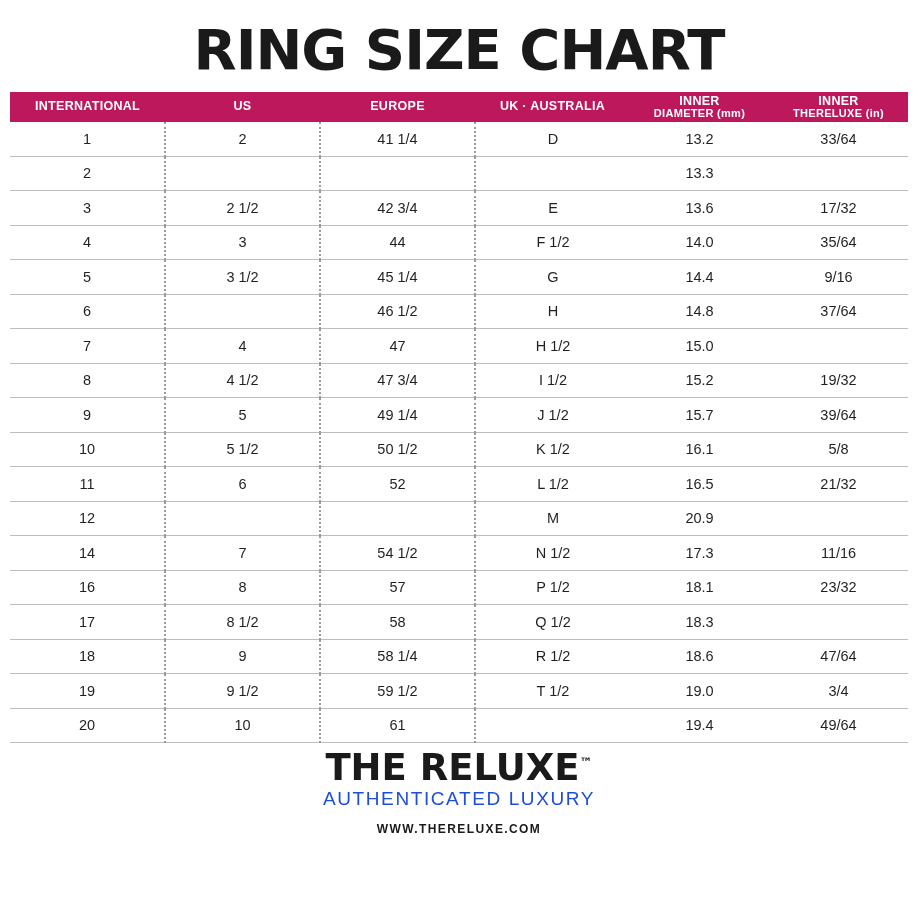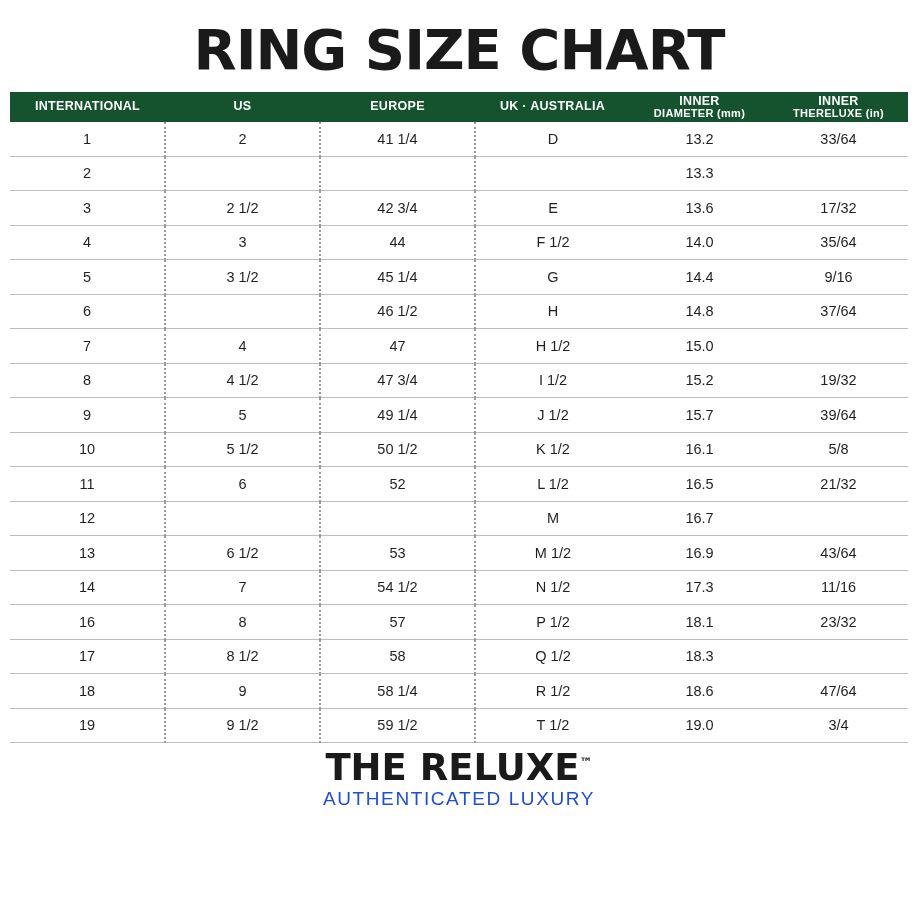--- a/index.html
+++ b/index.html
@@ -32,21 +32,21 @@
     color: #1a1a1a;
     font-family: "DejaVu Sans", sans-serif;
   }
   table.sizechart {
     width: 898px;
     border-collapse: collapse;
     table-layout: fixed;
     margin: 0 auto;
   }
   table.sizechart thead th {
-    background: #14532d;
+    background: #be185d;
     color: #ffffff;
     font-size: 12.5px;
     font-weight: bold;
     letter-spacing: 0.3px;
     height: 30px;
     padding: 0 8px;
     text-align: center;
     vertical-align: middle;
     line-height: 1.05;
     border: none;
@@ -243,30 +243,22 @@
           <td class="dsep">52</td>
           <td>L 1/2</td>
           <td>16.5</td>
           <td>21/32</td>
         </tr>
         <tr>
           <td class="dsep">12</td>
           <td class="dsep"></td>
           <td class="dsep"></td>
           <td>M</td>
-          <td>16.7</td>
-          <td></td>
-        </tr>
-        <tr>
-          <td class="dsep">13</td>
-          <td class="dsep">6 1/2</td>
-          <td class="dsep">53</td>
-          <td>M 1/2</td>
-          <td>16.9</td>
-          <td>43/64</td>
+          <td>20.9</td>
+          <td></td>
         </tr>
         <tr>
           <td class="dsep">14</td>
           <td class="dsep">7</td>
           <td class="dsep">54 1/2</td>
           <td>N 1/2</td>
           <td>17.3</td>
           <td>11/16</td>
         </tr>
         <tr>
@@ -294,23 +286,32 @@
           <td>47/64</td>
         </tr>
         <tr>
           <td class="dsep">19</td>
           <td class="dsep">9 1/2</td>
           <td class="dsep">59 1/2</td>
           <td>T 1/2</td>
           <td>19.0</td>
           <td>3/4</td>
         </tr>
+        <tr>
+          <td class="dsep">20</td>
+          <td class="dsep">10</td>
+          <td class="dsep">61</td>
+          <td></td>
+          <td>19.4</td>
+          <td>49/64</td>
+        </tr>
       </tbody>
   </table>
 
   <div class="footer">
     <div class="brand">
       <span>THE RELUXE</span><span class="tm">™</span>
     </div>
     <div class="tagline">AUTHENTICATED LUXURY</div>
+    <div class="url">WWW.THERELUXE.COM</div>
   </div>
 
 </div>
 
 </body></html>

